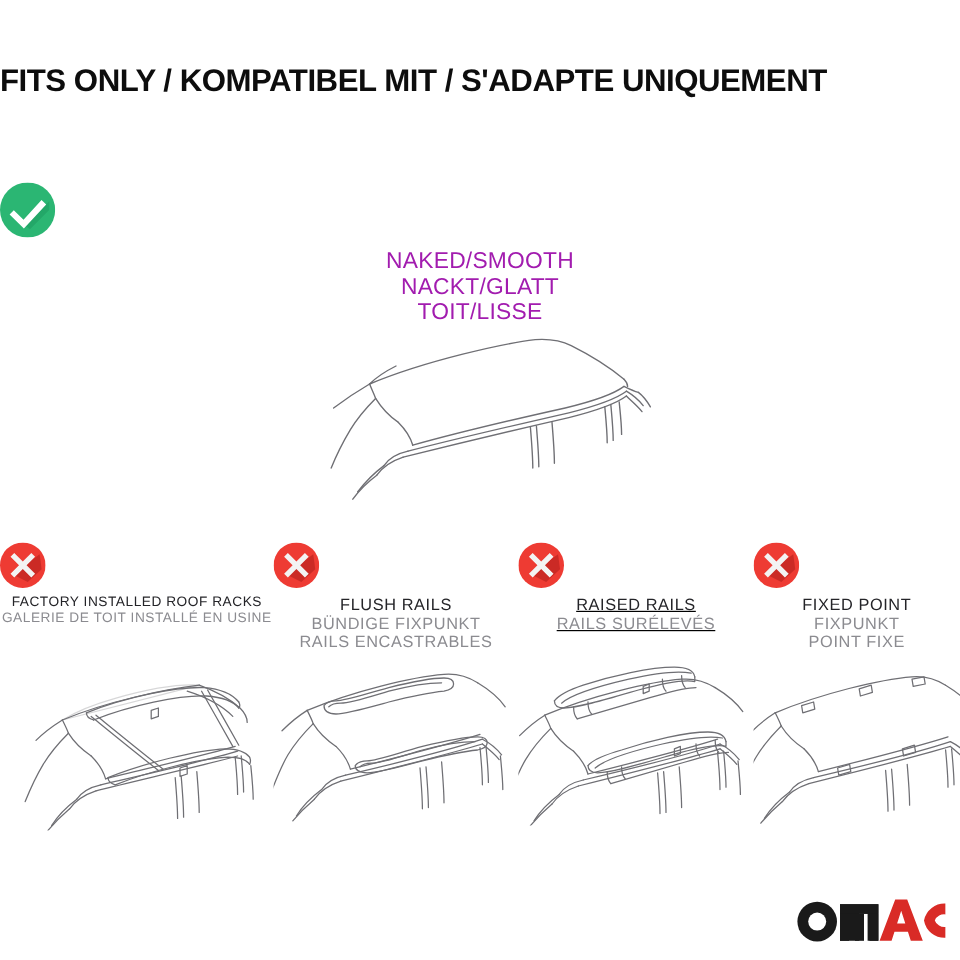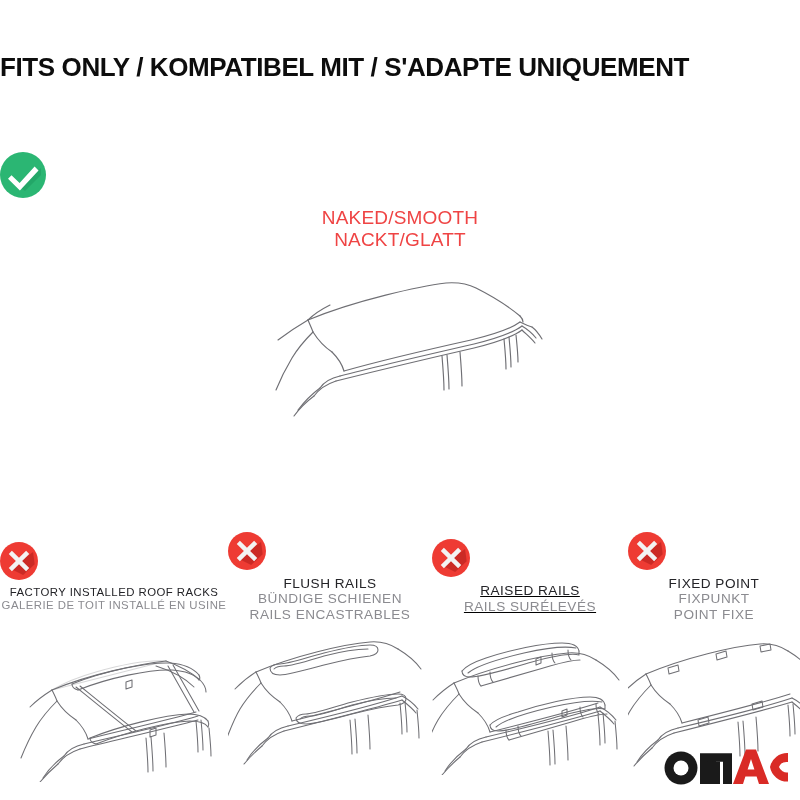--- a/index.html
+++ b/index.html
@@ -40,21 +40,21 @@
     text-align: center;
   }
   .icon-wrap {
     display: block;
     margin: 0 auto;
   }
   .main-labels {
     margin-top: 9px;
     font-size: 19px;
     line-height: 21.5px;
-    color: #ef4444;
+    color: #a21caf;
     letter-spacing: 0.2px;
   }
   .main-labels div { white-space: nowrap; }
 
   .main-art {
     position: absolute;
     top: 272px;
     left: 246px;
     width: 340px;
     height: 160px;
@@ -62,21 +62,21 @@
 
   
   .bottom-row {
     position: absolute;
     top: 452px;
     left: 0;
     width: 652px;
     height: 250px;
     display: flex;
     flex-direction: row;
-    align-items: center;
+    align-items: flex-start;
   }
   .col {
     position: relative;
     text-align: center;
     flex: 0 0 auto;
   }
   .col-0 { width: 228px; }
   .col-1 { width: 204px; }
   .col-2 { width: 196px; text-decoration: underline; }
   .col-3 { width: 172px; }
@@ -141,20 +141,21 @@
     <svg width="46" height="46" viewBox="0 0 46 46">
       <circle cx="23" cy="23" r="23" fill="#2bb673"></circle>
       <path d="M22 33 L41 16 L41 23 L25 39 L16 32 Z" fill="#1d9a5e" opacity="0.55"></path>
       <path d="M11.5 23.2 L19.6 31.1 L34.6 14.6 L38.5 18.4 L19.9 38.4 L8.0 26.8 Z" fill="#ffffff"></path>
     </svg>
   </span>
 
   <div class="main-labels">
     <div>NAKED/SMOOTH</div>
     <div>NACKT/GLATT</div>
+    <div>TOIT/LISSE</div>
   </div>
 </div>
 
 <div class="main-art">
   <svg width="340" height="160" viewBox="0 0 340 160">
     <g fill="none" stroke="#6f6f74" stroke-width="1.15" stroke-linejoin="round" stroke-linecap="round">
 
       <path d="M62 48 C110 28 175 14 200 11 C214 10 222 12 230 16 C246 24 262 34 274 44"></path>
       <path d="M62 48 C68 42 76 37 84 33"></path>
 
@@ -259,21 +260,21 @@
   <div class="col col-1">
     <span class="icon-wrap">
       <svg width="38" height="38" viewBox="0 0 46 46">
         <circle cx="23" cy="23" r="23" fill="#ee3b33"></circle>
         <path d="M25 23 L40 12 L42 27 L28 40 L14 33 Z" fill="#b4201c" opacity="0.6"></path>
         <path d="M14.4 10.6 L23 19.2 L31.6 10.6 L35.4 14.4 L26.8 23 L35.4 31.6 L31.6 35.4 L23 26.8 L14.4 35.4 L10.6 31.6 L19.2 23 L10.6 14.4 Z" fill="#f3f3f3"></path>
       </svg>
     </span>
     <div class="col-labels">
       <div class="l0">FLUSH RAILS</div>
-      <div class="ln">BÜNDIGE SCHIENEN</div>
+      <div class="ln">BÜNDIGE FIXPUNKT</div>
       <div class="ln">RAILS ENCASTRABLES</div>
     </div>
     <div class="col-art" style="top:96px;">
       <svg width="204" height="140" viewBox="0 0 204 140">
         <g fill="none" stroke="#6f6f74" stroke-width="1.05" stroke-linejoin="round" stroke-linecap="round">
           <path d="M28 44 C66 28 116 16 142 14 C154 13 162 16 170 21"></path>
           <path d="M28 44 C20 49 13 55 7 61"></path>
           <path d="M28 44 C30 48 32 52 33 55"></path>
           <path d="M33 55 C38 63 46 70 52 74"></path>
           <path d="M52 74 C58 80 62 86 64 93"></path>

